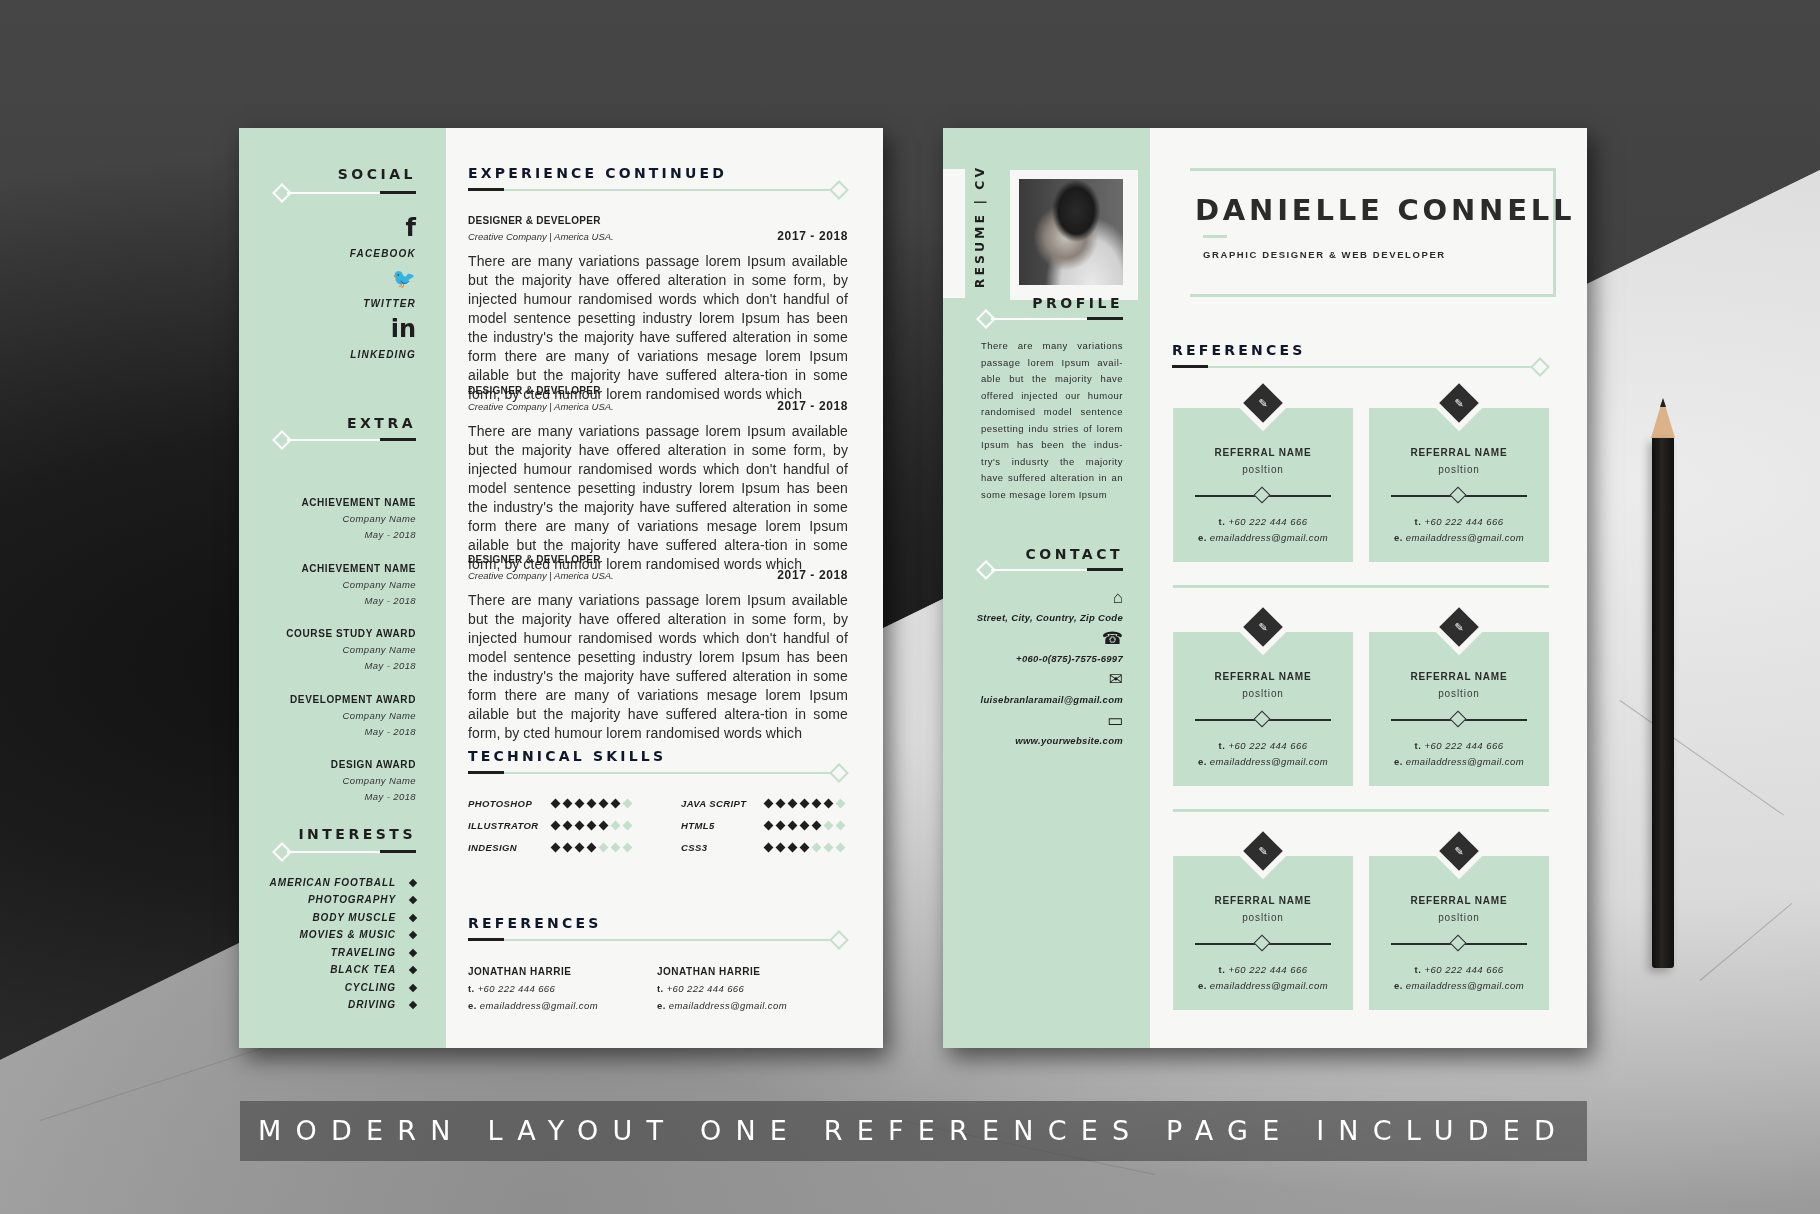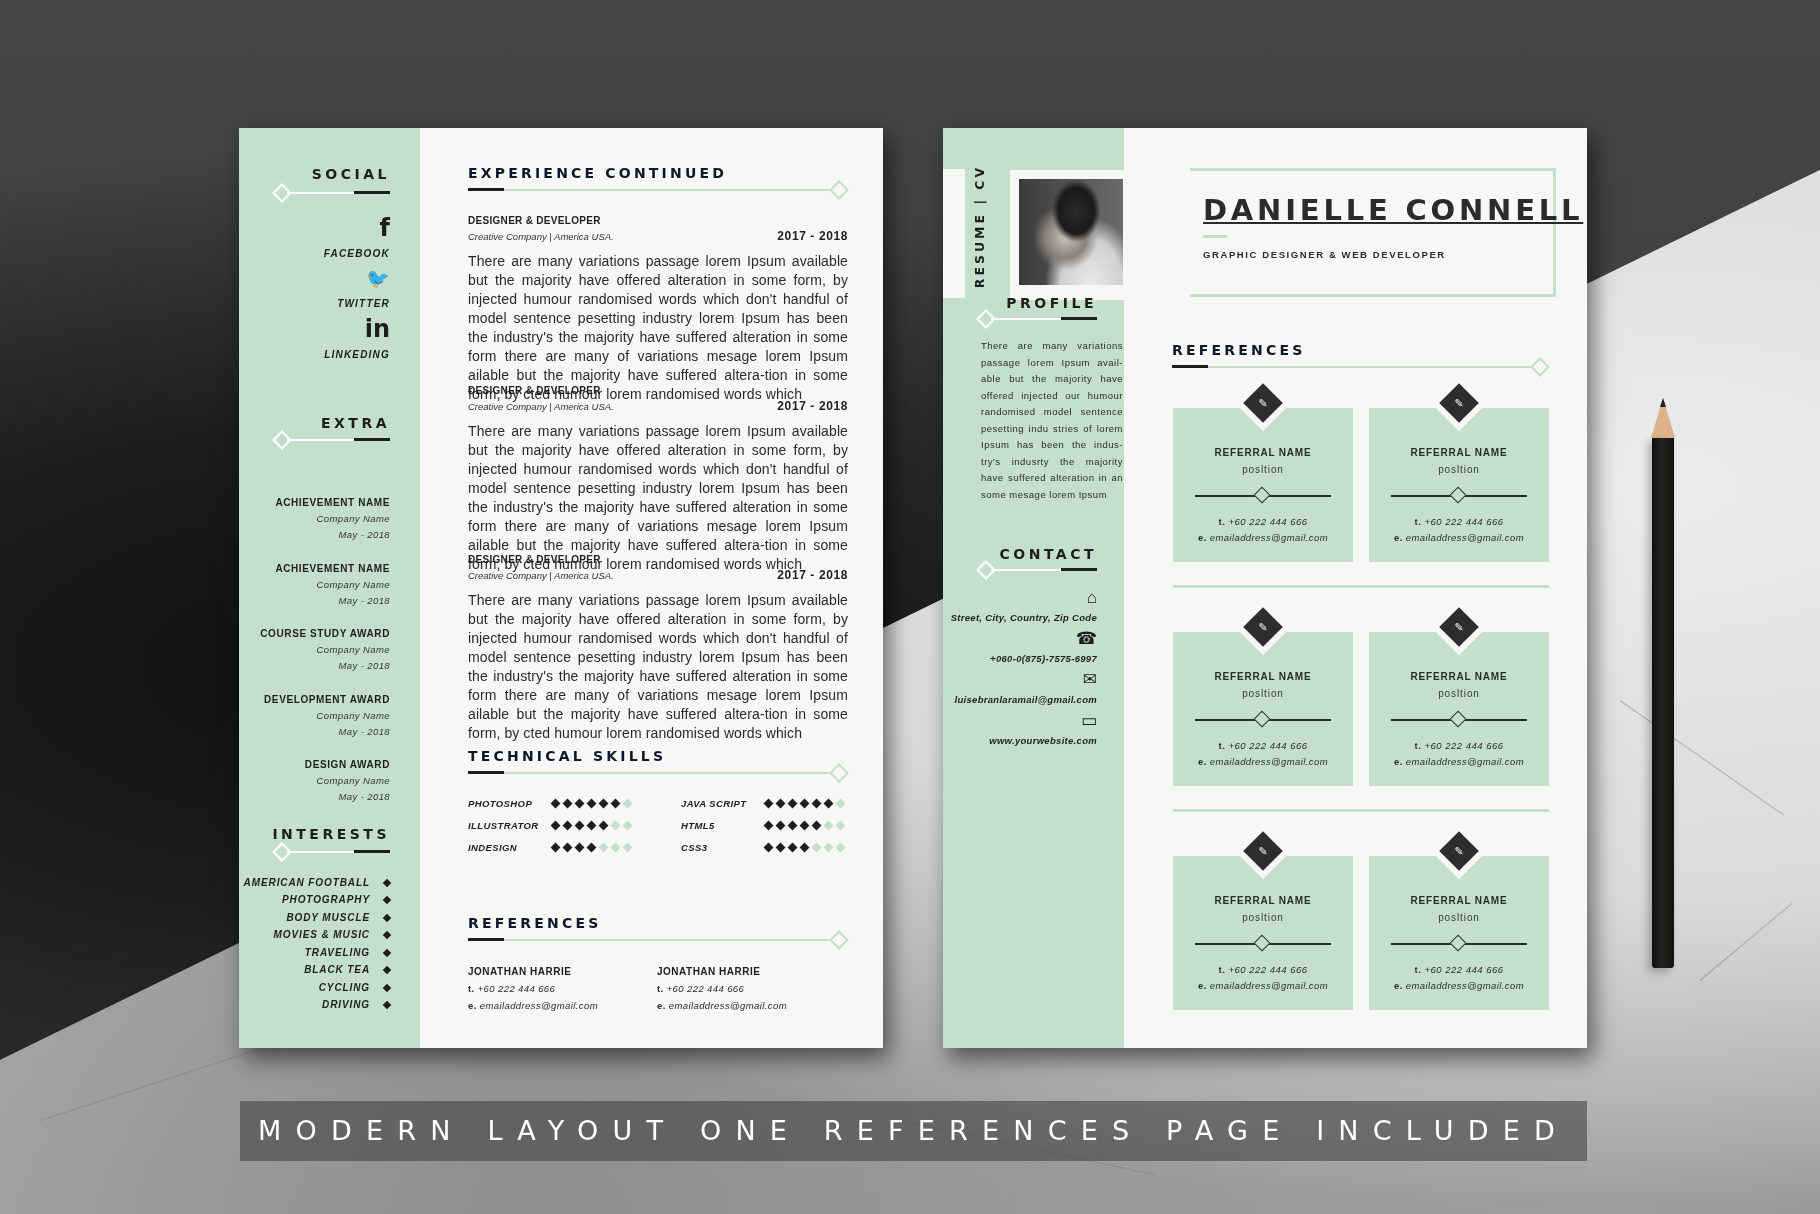--- a/index.html
+++ b/index.html
@@ -12,21 +12,21 @@
     clip-path:polygon(0 1060px,1820px 170px,1820px 1214px,0 1214px);
     background:
       radial-gradient(ellipse at 90% 40%, #ececec 0%, #dadada 40%, rgba(0,0,0,0) 70%),
       radial-gradient(ellipse at 30% 100%, #8e8e8e 0%, rgba(0,0,0,0) 60%),
       linear-gradient(160deg,#d8d8d8 0%,#bdbdbd 45%,#9a9a9a 100%);}
   .vein{position:absolute;height:1px;background:rgba(120,120,120,.45);transform-origin:left center;}
 
   .page{position:absolute;top:128px;width:644px;height:920px;background:#f7f7f6;box-shadow:6px 10px 22px rgba(0,0,0,.55);}
   .page1{left:239px;}
   .page2{left:943px;}
-  .side{position:absolute;left:0;top:0;bottom:0;width:181px;background:#c5dfcd;}
+  .side{position:absolute;left:0;top:0;bottom:0;width:207px;background:#c5dfcd;}
 
   
   .s-head{position:absolute;right:30px;text-align:right;font-family:"DejaVu Sans",sans-serif;font-weight:bold;font-size:14px;letter-spacing:3.5px;color:#1e1e1e;}
   .s-rule{position:absolute;height:16px;}
   .s-rule .line{position:absolute;left:14px;right:0;top:7px;height:2px;background:#ffffff;}
   .s-rule .dark{position:absolute;right:0;top:6px;width:36px;height:3px;background:#1e1e1e;}
   .s-rule .dia{position:absolute;left:2px;top:1px;width:14px;height:14px;border:2px solid #ffffff;transform:rotate(45deg);background:transparent;}
 
   
   .m-head{position:absolute;font-family:"DejaVu Sans",sans-serif;font-weight:bold;font-size:14px;letter-spacing:3.2px;color:#0f172a;}
@@ -69,21 +69,21 @@
   .cv-label{position:absolute;left:26px;top:163px;width:129px;height:22px;transform-origin:left top;transform:rotate(-90deg);font-family:"DejaVu Sans",sans-serif;font-weight:bold;font-size:12.5px;letter-spacing:3px;color:#1e1e1e;text-align:center;line-height:22px;}
   .photo-frame{position:absolute;left:67px;top:42px;width:128px;height:130px;background:#f7f7f6;}
   .photo{position:absolute;left:9px;top:9px;width:104px;height:106px;
     background:
       radial-gradient(ellipse at 55% 30%, #2a2a2a 0%, #1a1a1a 22%, rgba(0,0,0,0) 30%),
       radial-gradient(ellipse at 45% 55%, #c9c2bc 0%, #8a817a 25%, rgba(0,0,0,0) 40%),
       radial-gradient(ellipse at 70% 100%, #e9e9e9 0%, #d0d0d0 30%, rgba(0,0,0,0) 45%),
       linear-gradient(90deg,#3a3a3a,#5a5a5a 60%,#6a6a6a);}
   .name-box{position:absolute;left:247px;top:40px;width:366px;height:129px;border:3px solid #c5dfcd;border-left:none;}
   .name-box .topline{position:absolute;left:0;top:-3px;width:100%;height:3px;background:#c5dfcd;}
-  .full-name{position:absolute;left:260px;top:65px;font-family:"DejaVu Sans",sans-serif;font-weight:bold;font-size:29px;letter-spacing:3.8px;color:#2b2b2b;text-decoration:underline;}
+  .full-name{position:absolute;left:252px;top:65px;font-family:"DejaVu Sans",sans-serif;font-weight:bold;font-size:29px;letter-spacing:3.8px;color:#2b2b2b;}
   .name-acc{position:absolute;left:260px;top:107px;width:24px;height:3px;background:#c5dfcd;}
   .job-role{position:absolute;left:260px;top:121px;font-size:9.5px;font-weight:bold;letter-spacing:1.6px;color:#2b2b2b;}
 
   .profile-text{position:absolute;left:38px;top:262px;width:142px;font-size:9.5px;line-height:16.5px;color:#2a2a2a;text-align:justify;letter-spacing:.5px;}
   .contact-item{position:absolute;right:27px;text-align:right;}
   .contact-icon{display:block;text-align:right;font-size:17px;line-height:18px;color:#1e1e1e;}
   .contact-text{display:block;font-size:9.5px;font-weight:bold;font-style:italic;color:#1e1e1e;margin-top:5px;letter-spacing:.3px;}
 
   .card{position:absolute;width:180px;height:154px;background:#c5dfcd;}
   .card-badge-bg{position:absolute;left:70px;top:-25px;width:40px;height:40px;background:#f7f7f6;transform:rotate(45deg);}

